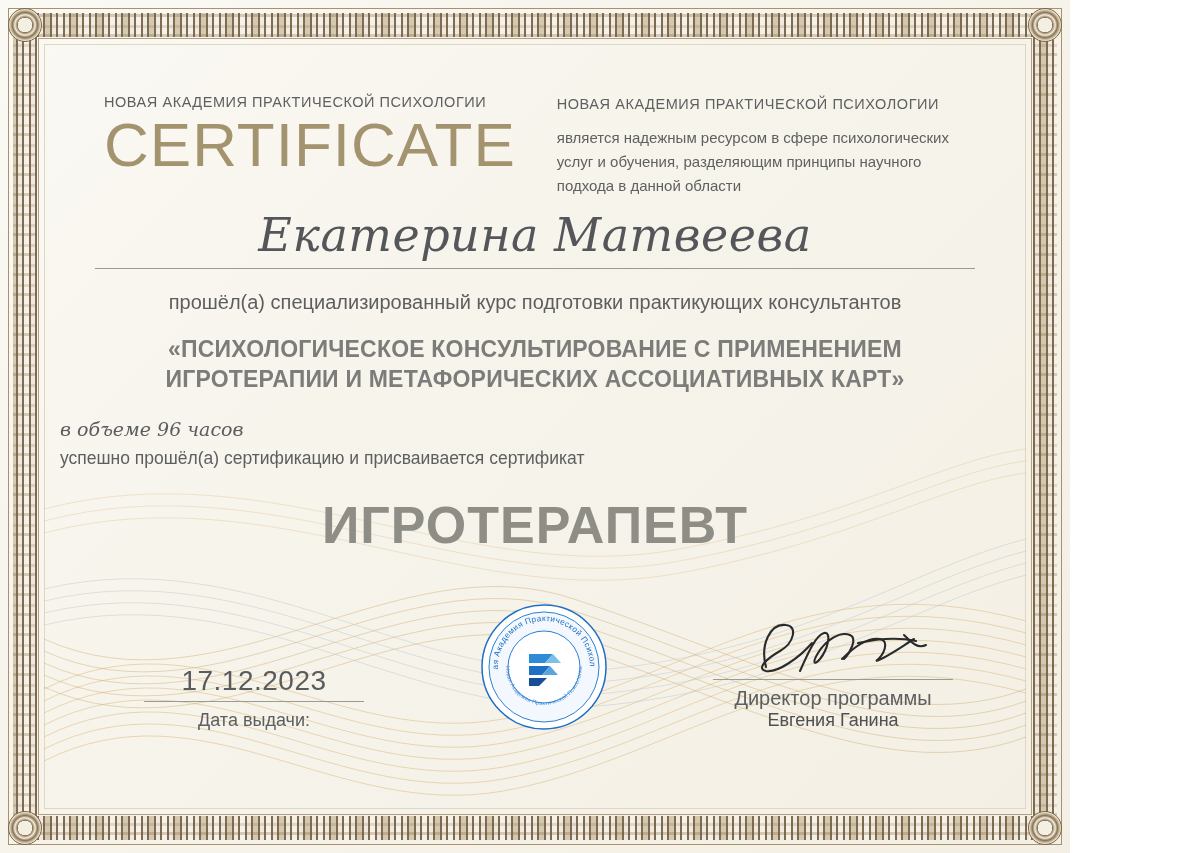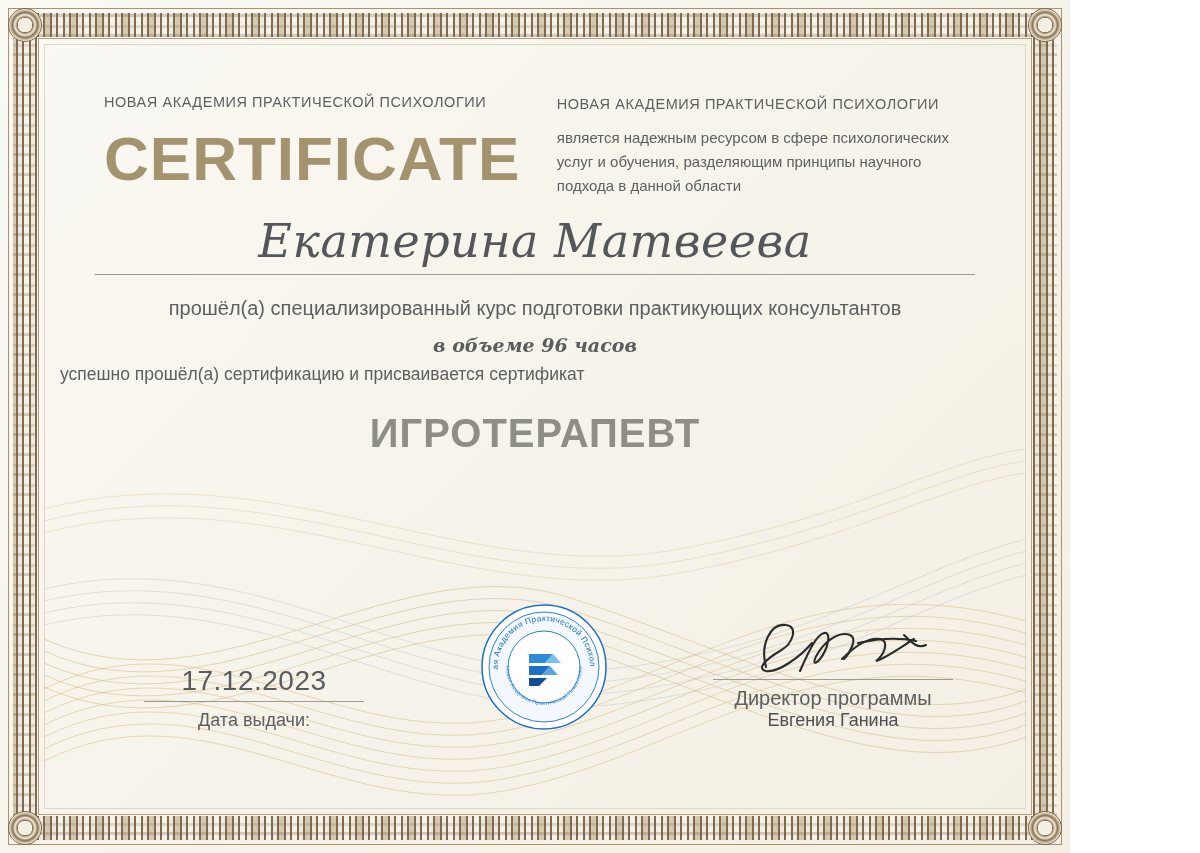--- a/index.html
+++ b/index.html
@@ -133,35 +133,35 @@
 
   .academy-name {
     font-size: 14.5px;
     letter-spacing: .55px;
     color: #5e5f61;
     text-transform: uppercase;
     white-space: nowrap;
   }
   .cert-word {
     font-size: 62px;
-    font-weight: bold;
+    font-weight: normal;
     letter-spacing: 1px;
     color: #a3946f;
     line-height: 1.12;
-    margin-top: 14px;
+    margin-top: 0;
   }
   .head-right .academy-name { margin-bottom: 14px; }
   .blurb {
     font-size: 15px;
     line-height: 1.6;
     color: #5f6062;
   }
 
   .name-block {
-    margin-top: 16px;
+    margin-top: 10px;
     text-align: center;
   }
   .recipient {
     font-family: "DejaVu Serif", serif;
     font-style: italic;
     font-size: 46px;
     color: #54565a;
     letter-spacing: .5px;
   }
   .name-rule {
@@ -182,39 +182,38 @@
     margin-top: 20px;
     text-align: center;
     font-size: 23px;
     font-weight: bold;
     color: #7c7c7a;
     line-height: 1.32;
     letter-spacing: .2px;
   }
 
   .hours {
-    margin-top: 14px;
-    text-align: center;
+    margin-top: 23px;
     font-family: "DejaVu Serif", serif;
     font-style: italic;
-    font-weight: bold;
+    font-weight: normal;
     font-size: 19px;
     color: #5b5c5e;
   }
 
   .line-success {
     margin-top: 8px;
     font-size: 17.5px;
     color: #5d5e60;
   }
 
   .qualification {
     margin-top: 26px;
     text-align: center;
-    font-size: 40px;
+    font-size: 52px;
     font-weight: bold;
     letter-spacing: 1px;
     color: #8e8d86;
   }
 
   
   .footer {
     position: absolute;
     left: 44px; right: 27px; bottom: 66px;
     display: flex;
@@ -328,20 +327,24 @@
       </div>
     </div>
 
     <div class="name-block">
       <div class="recipient">Екатерина Матвеева</div>
       <div class="name-rule"></div>
     </div>
 
     <div class="line-passed">прошёл(а) специализированный курс подготовки практикующих консультантов</div>
 
+    <div class="course-title">
+      <div>«ПСИХОЛОГИЧЕСКОЕ КОНСУЛЬТИРОВАНИЕ С ПРИМЕНЕНИЕМ</div>
+      <div>ИГРОТЕРАПИИ И МЕТАФОРИЧЕСКИХ АССОЦИАТИВНЫХ КАРТ»</div>
+    </div>
 
     <div class="hours">в объеме 96 часов</div>
 
     <div class="line-success">успешно прошёл(а) сертификацию и присваивается сертификат</div>
 
     <div class="qualification">ИГРОТЕРАПЕВТ</div>
 
     <div class="footer">
 
       <div class="date-col">

